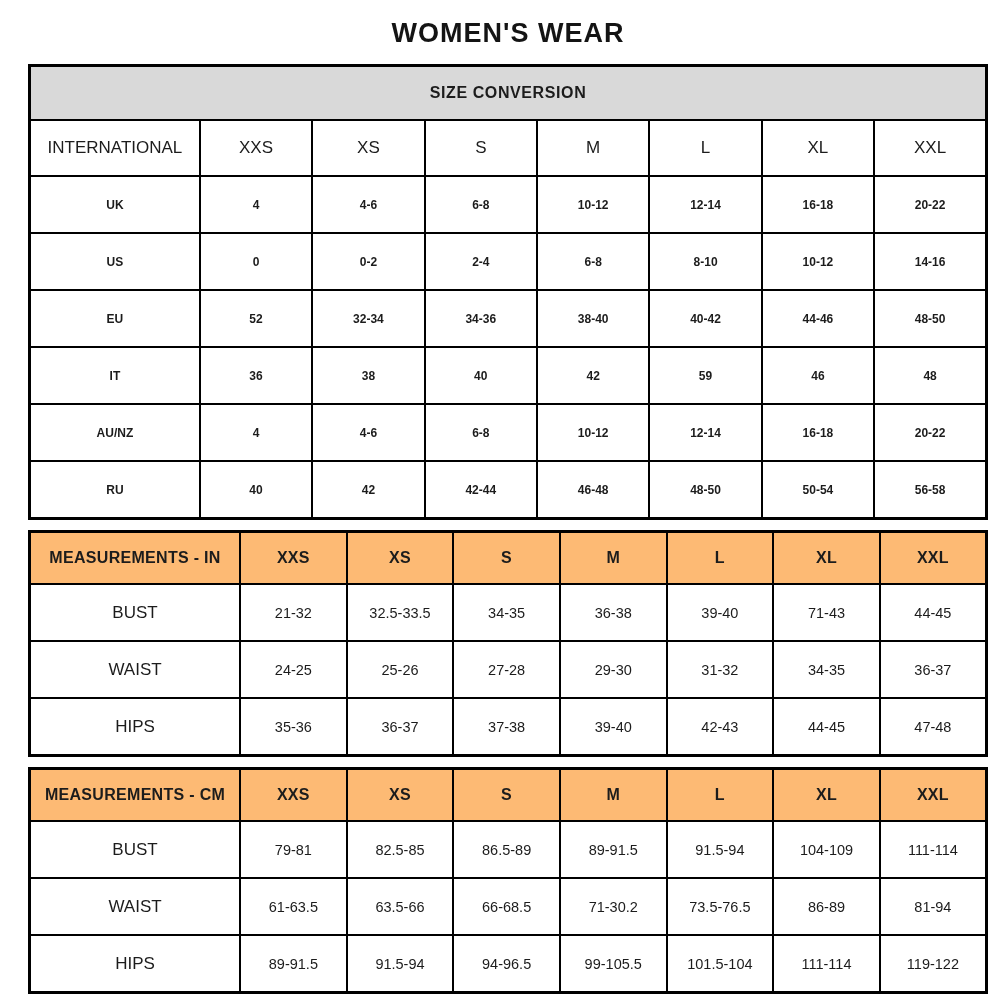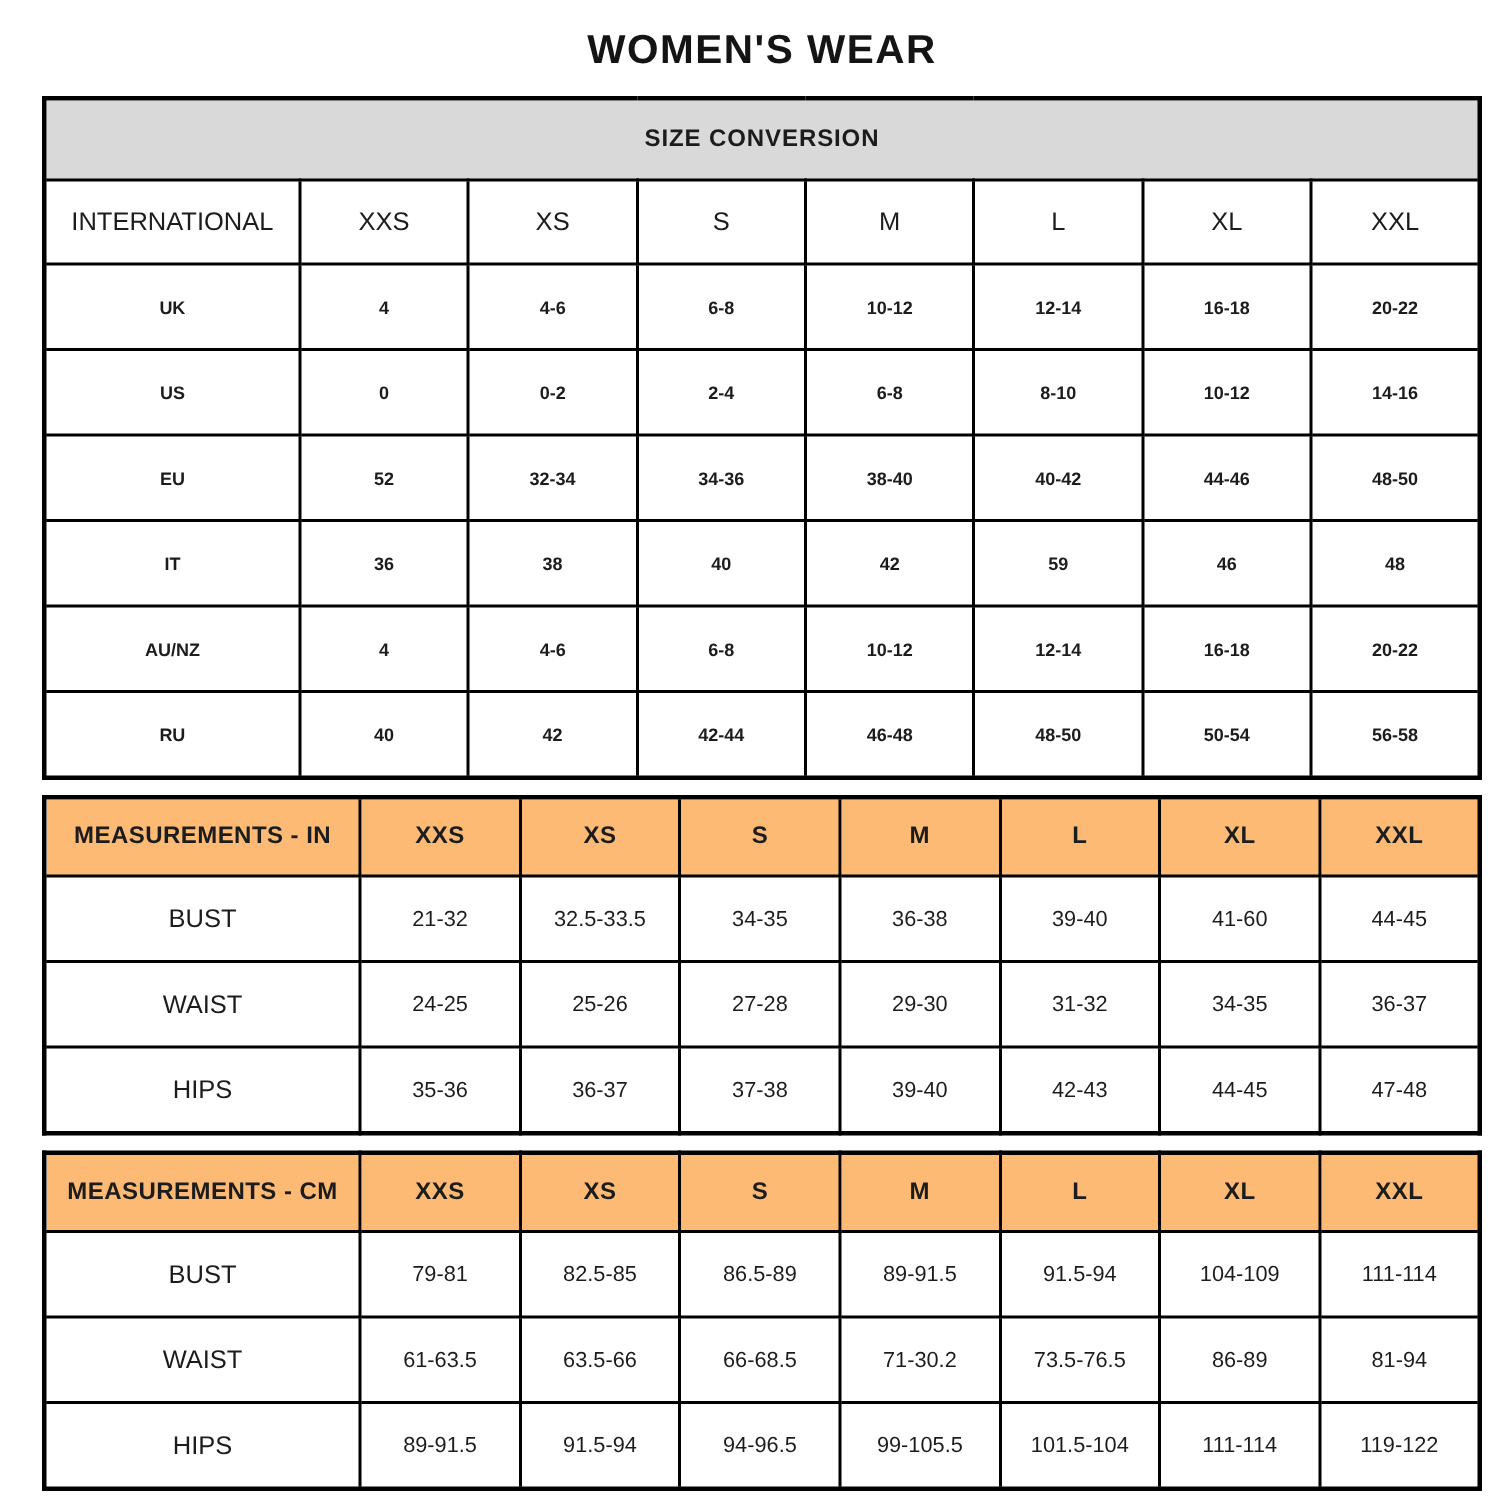--- a/index.html
+++ b/index.html
@@ -199,21 +199,21 @@
         </tr>
     </tbody>
     <tbody class="rows">
         <tr>
           <td class="row-label">BUST</td>
           <td>21-32</td>
           <td>32.5-33.5</td>
           <td>34-35</td>
           <td>36-38</td>
           <td>39-40</td>
-          <td>41-60</td>
+          <td>71-43</td>
           <td>44-45</td>
         </tr>
         <tr>
           <td class="row-label">WAIST</td>
           <td>24-25</td>
           <td>25-26</td>
           <td>27-28</td>
           <td>29-30</td>
           <td>31-32</td>
           <td>34-35</td>

